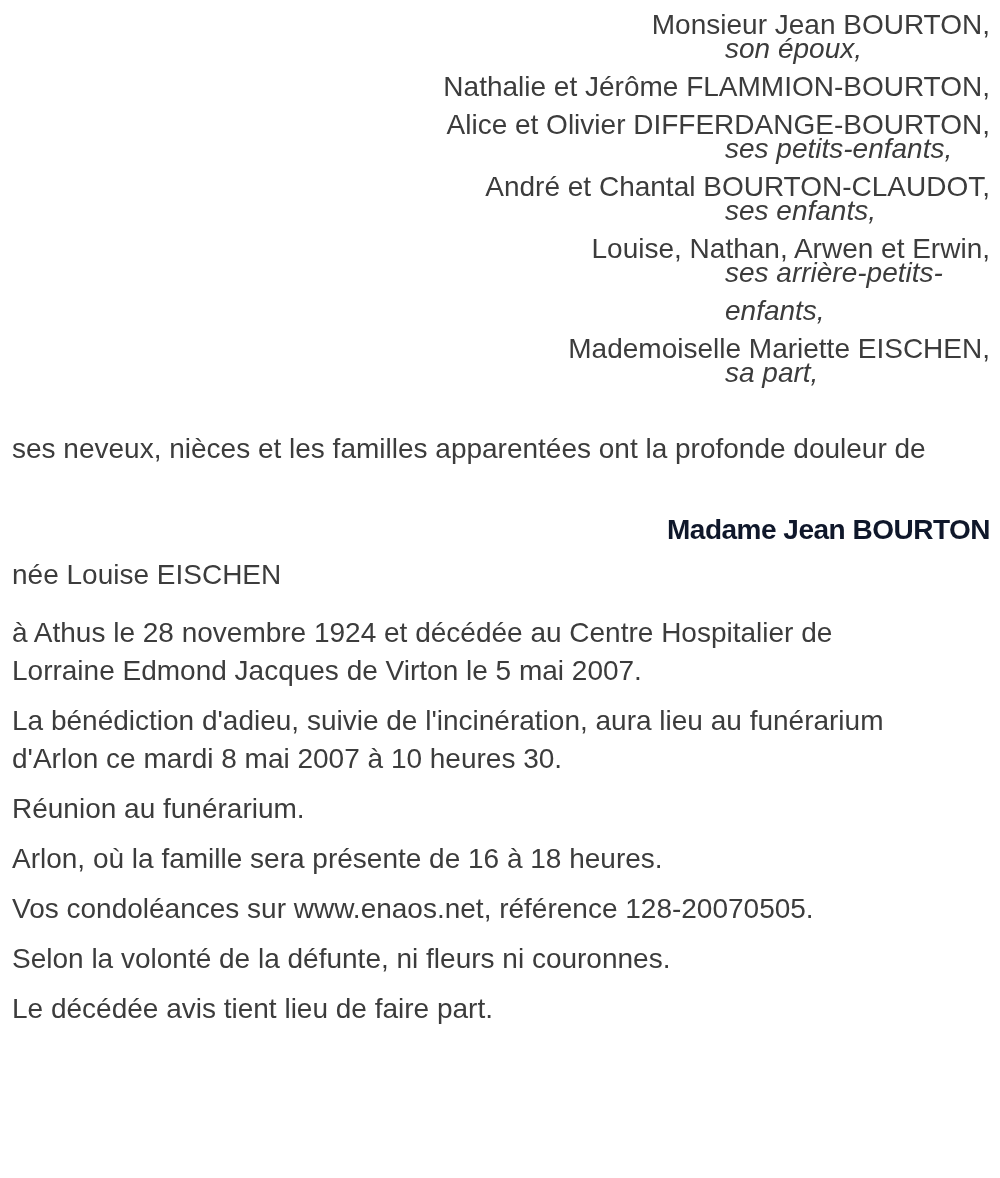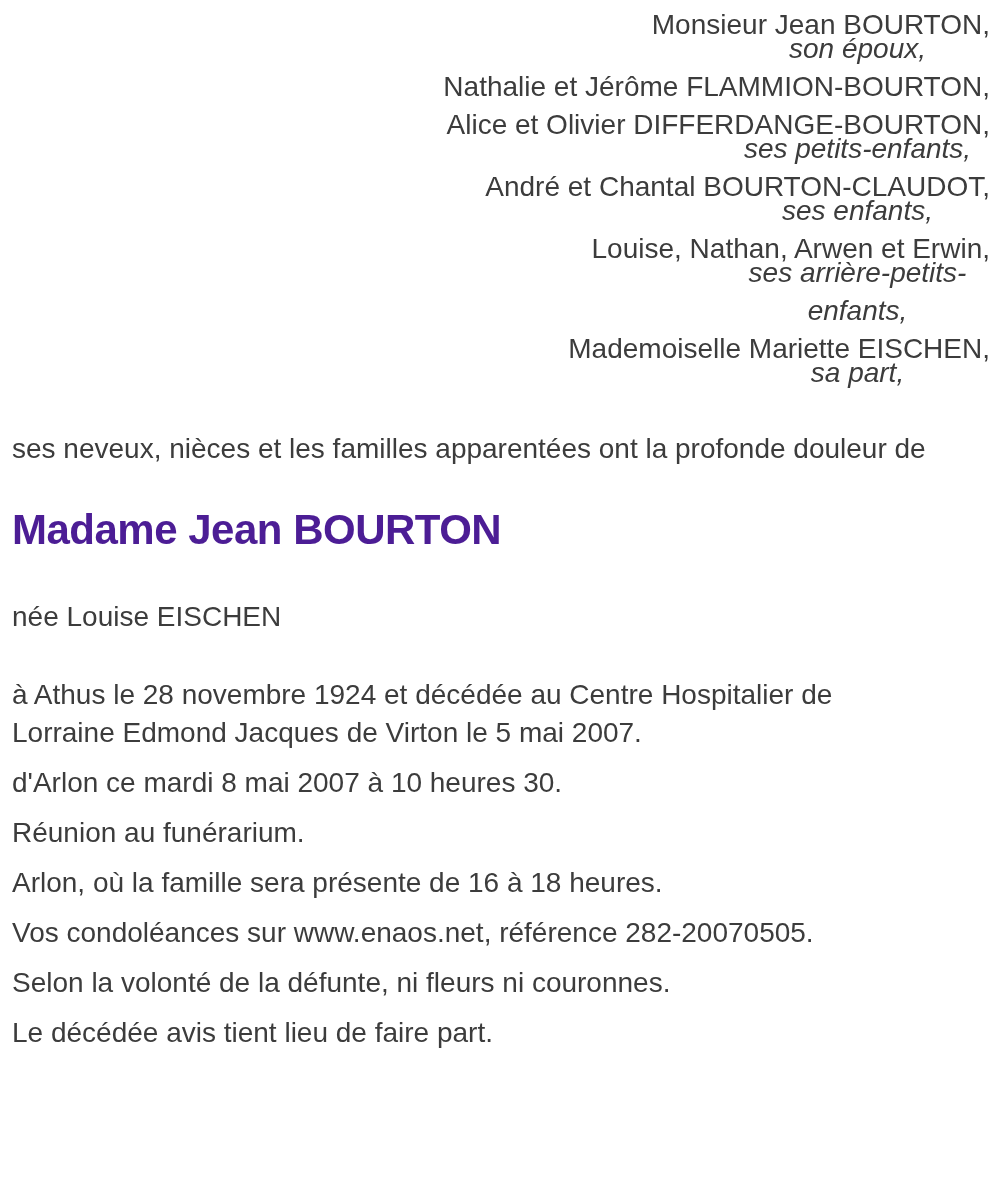--- a/index.html
+++ b/index.html
@@ -16,42 +16,42 @@
     line-height: 38px;
     overflow: hidden;
   }
   .family-entry .name {
     line-height: 38px;
     text-align: right;
   }
   .family-entry .relation {
     line-height: 38px;
     font-style: italic;
-    text-align: center;
+    text-align: left;
     max-width: 265px;
     margin-left: auto;
     margin-top: -14px;
   }
   .intro {
     margin-top: 38px;
   }
   .line { display: block; }
   h1.deceased-name {
     margin-top: 36px;
-    font-size: 42px;
+    font-size: 28px;
     line-height: 52px;
     font-weight: bold;
-    color: #4c1d95;
+    color: #0f172a;
     letter-spacing: -0.5px;
+    text-align: right;
   }
   .maiden {
-    margin-top: 42px;
   }
   .notice-body {
-    margin-top: 40px;
+    margin-top: 20px;
   }
   .notice-body p {
     margin: 0 0 12px 0;
   }
 </style>
 </head>
 <body>
 
 <main>
 
@@ -94,33 +94,34 @@
   <p class="maiden">née Louise EISCHEN</p>
 
   <section class="notice-body">
 
     <p>
       <span class="line">à Athus le 28 novembre 1924 et décédée au Centre Hospitalier de</span>
       <span class="line">Lorraine Edmond Jacques de Virton le 5 mai 2007.</span>
     </p>
 
     <p>
+      <span class="line">La bénédiction d'adieu, suivie de l'incinération, aura lieu au funérarium</span>
       <span class="line">d'Arlon ce mardi 8 mai 2007 à 10 heures 30.</span>
     </p>
 
     <p>
       <span class="line">Réunion au funérarium.</span>
     </p>
 
     <p>
       <span class="line">Arlon, où la famille sera présente de 16 à 18 heures.</span>
     </p>
 
     <p>
-      <span class="line">Vos condoléances sur www.enaos.net, référence 282-20070505.</span>
+      <span class="line">Vos condoléances sur www.enaos.net, référence 128-20070505.</span>
     </p>
 
     <p>
       <span class="line">Selon la volonté de la défunte, ni fleurs ni couronnes.</span>
     </p>
 
     <p>
       <span class="line">Le décédée avis tient lieu de faire part.</span>
     </p>
 

